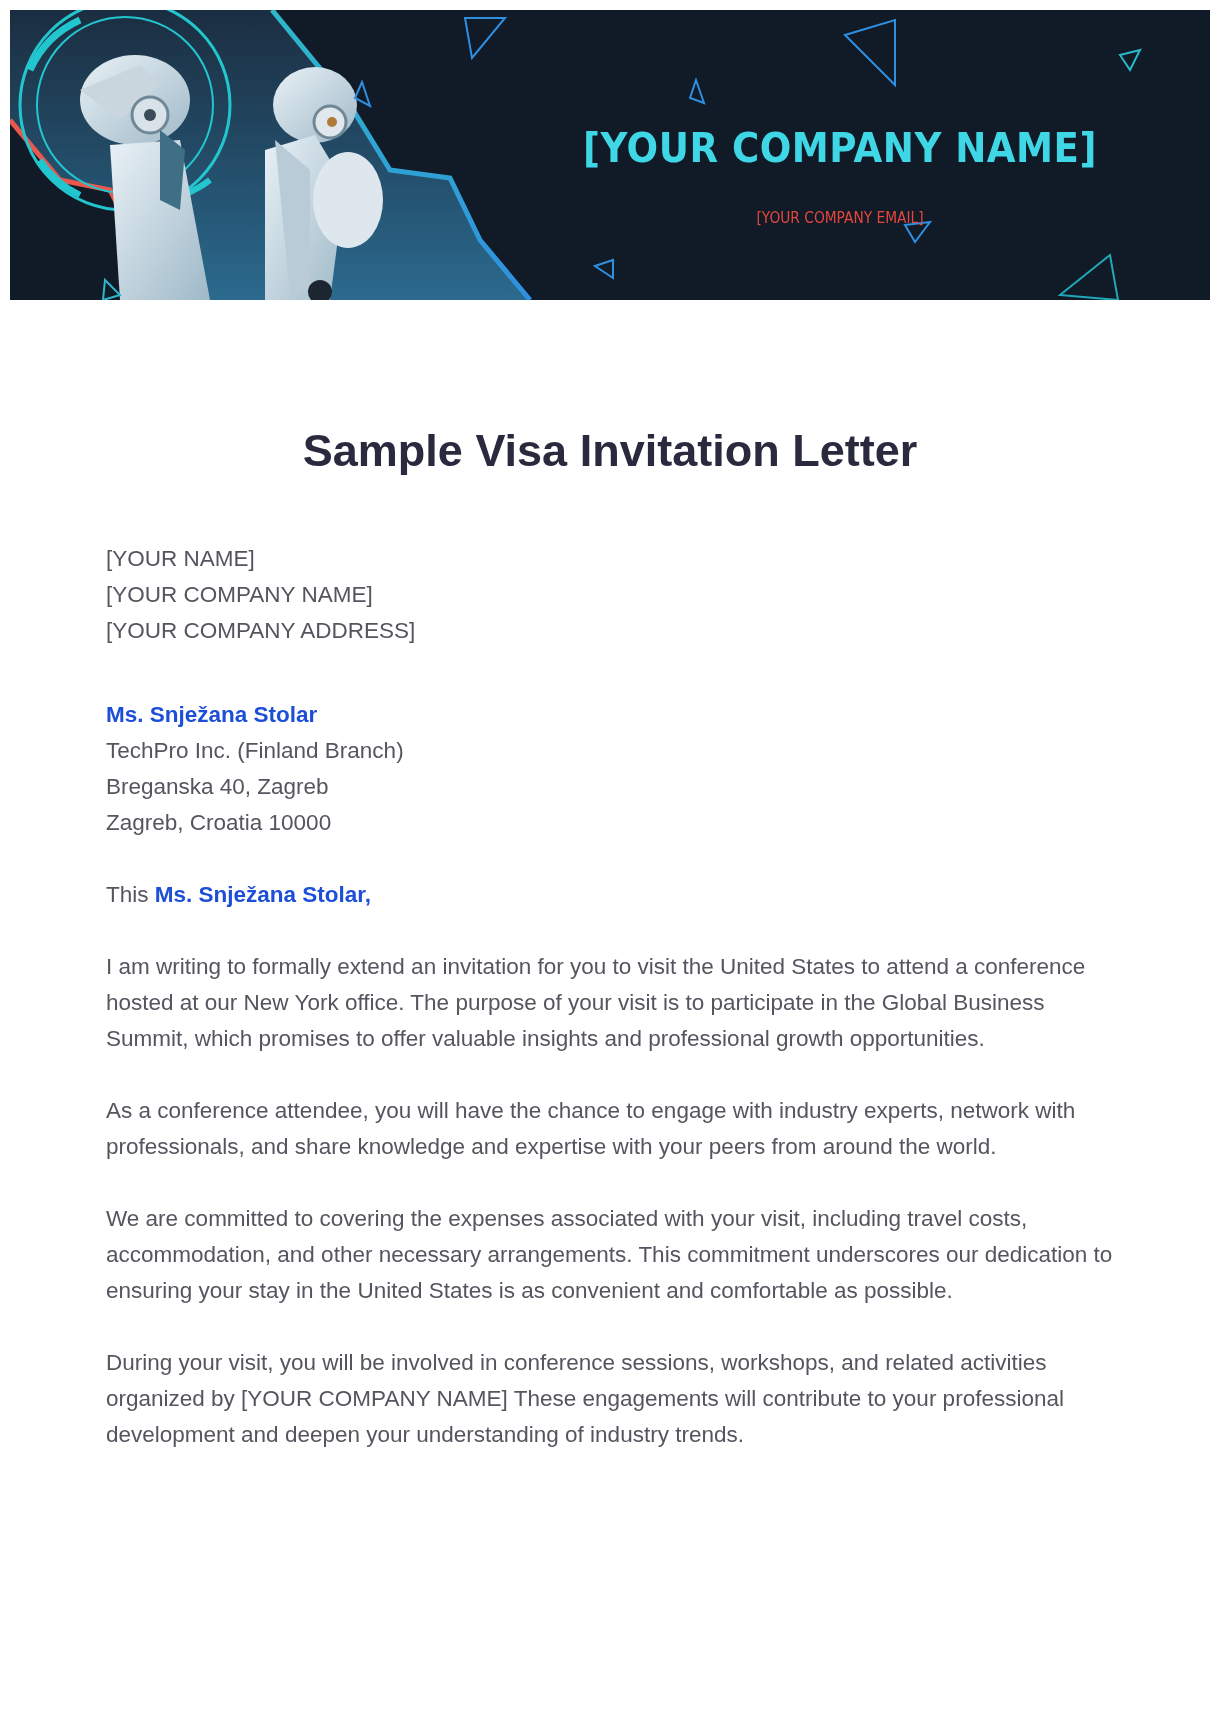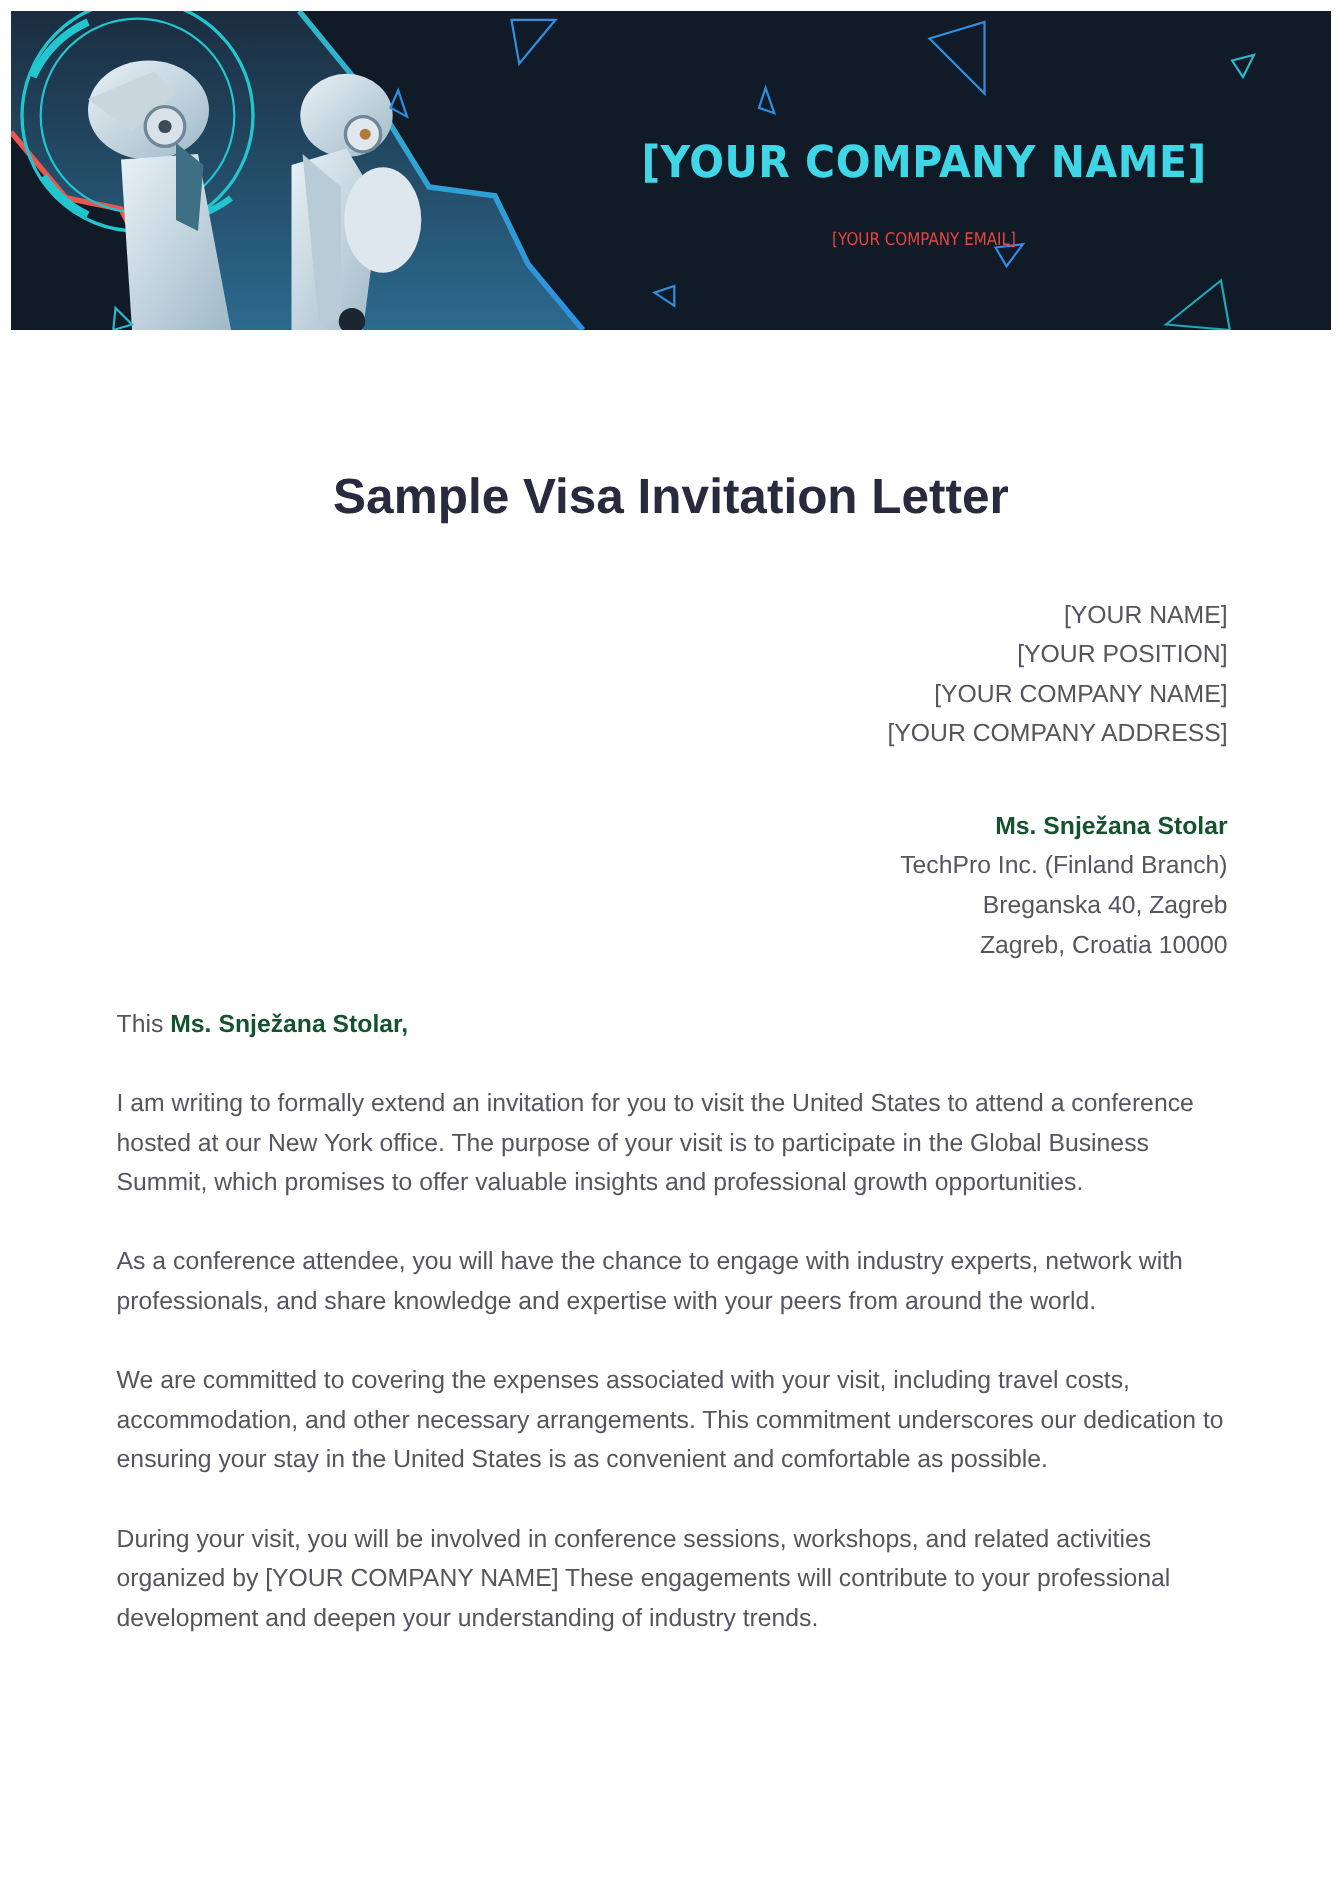--- a/index.html
+++ b/index.html
@@ -78,25 +78,24 @@
       color: #55555f;
       font-size: 22.5px;
       line-height: 36px;
     }
     .content p {
       margin: 0 0 36px 0;
     }
     .line {
       display: block;
       white-space: nowrap;
-      text-align: right;
     }
     .bold {
       font-weight: bold;
-      color: #14532d;
+      color: #1d4ed8;
       margin-top: 48px;
     }
     .para {
       display: block;
     }
   </style>
 </head>
 <body>
 
 <div class="banner">
@@ -165,21 +164,20 @@
   </svg>
   <div class="company-name">[YOUR COMPANY NAME]</div>
   <div class="company-email">[YOUR COMPANY EMAIL]</div>
 </div>
 
 <h1 class="doc-title">Sample Visa Invitation Letter</h1>
 
 <div class="content">
   <p>
     <span class="line">[YOUR NAME]</span>
-    <span class="line">[YOUR POSITION]</span>
     <span class="line">[YOUR COMPANY NAME]</span>
     <span class="line">[YOUR COMPANY ADDRESS]</span>
   </p>
   <p>
     <span class="line bold">Ms. Snježana Stolar</span>
     <span class="line">TechPro Inc. (Finland Branch)</span>
     <span class="line">Breganska 40, Zagreb</span>
     <span class="line">Zagreb, Croatia 10000</span>
   </p>
   <p>

